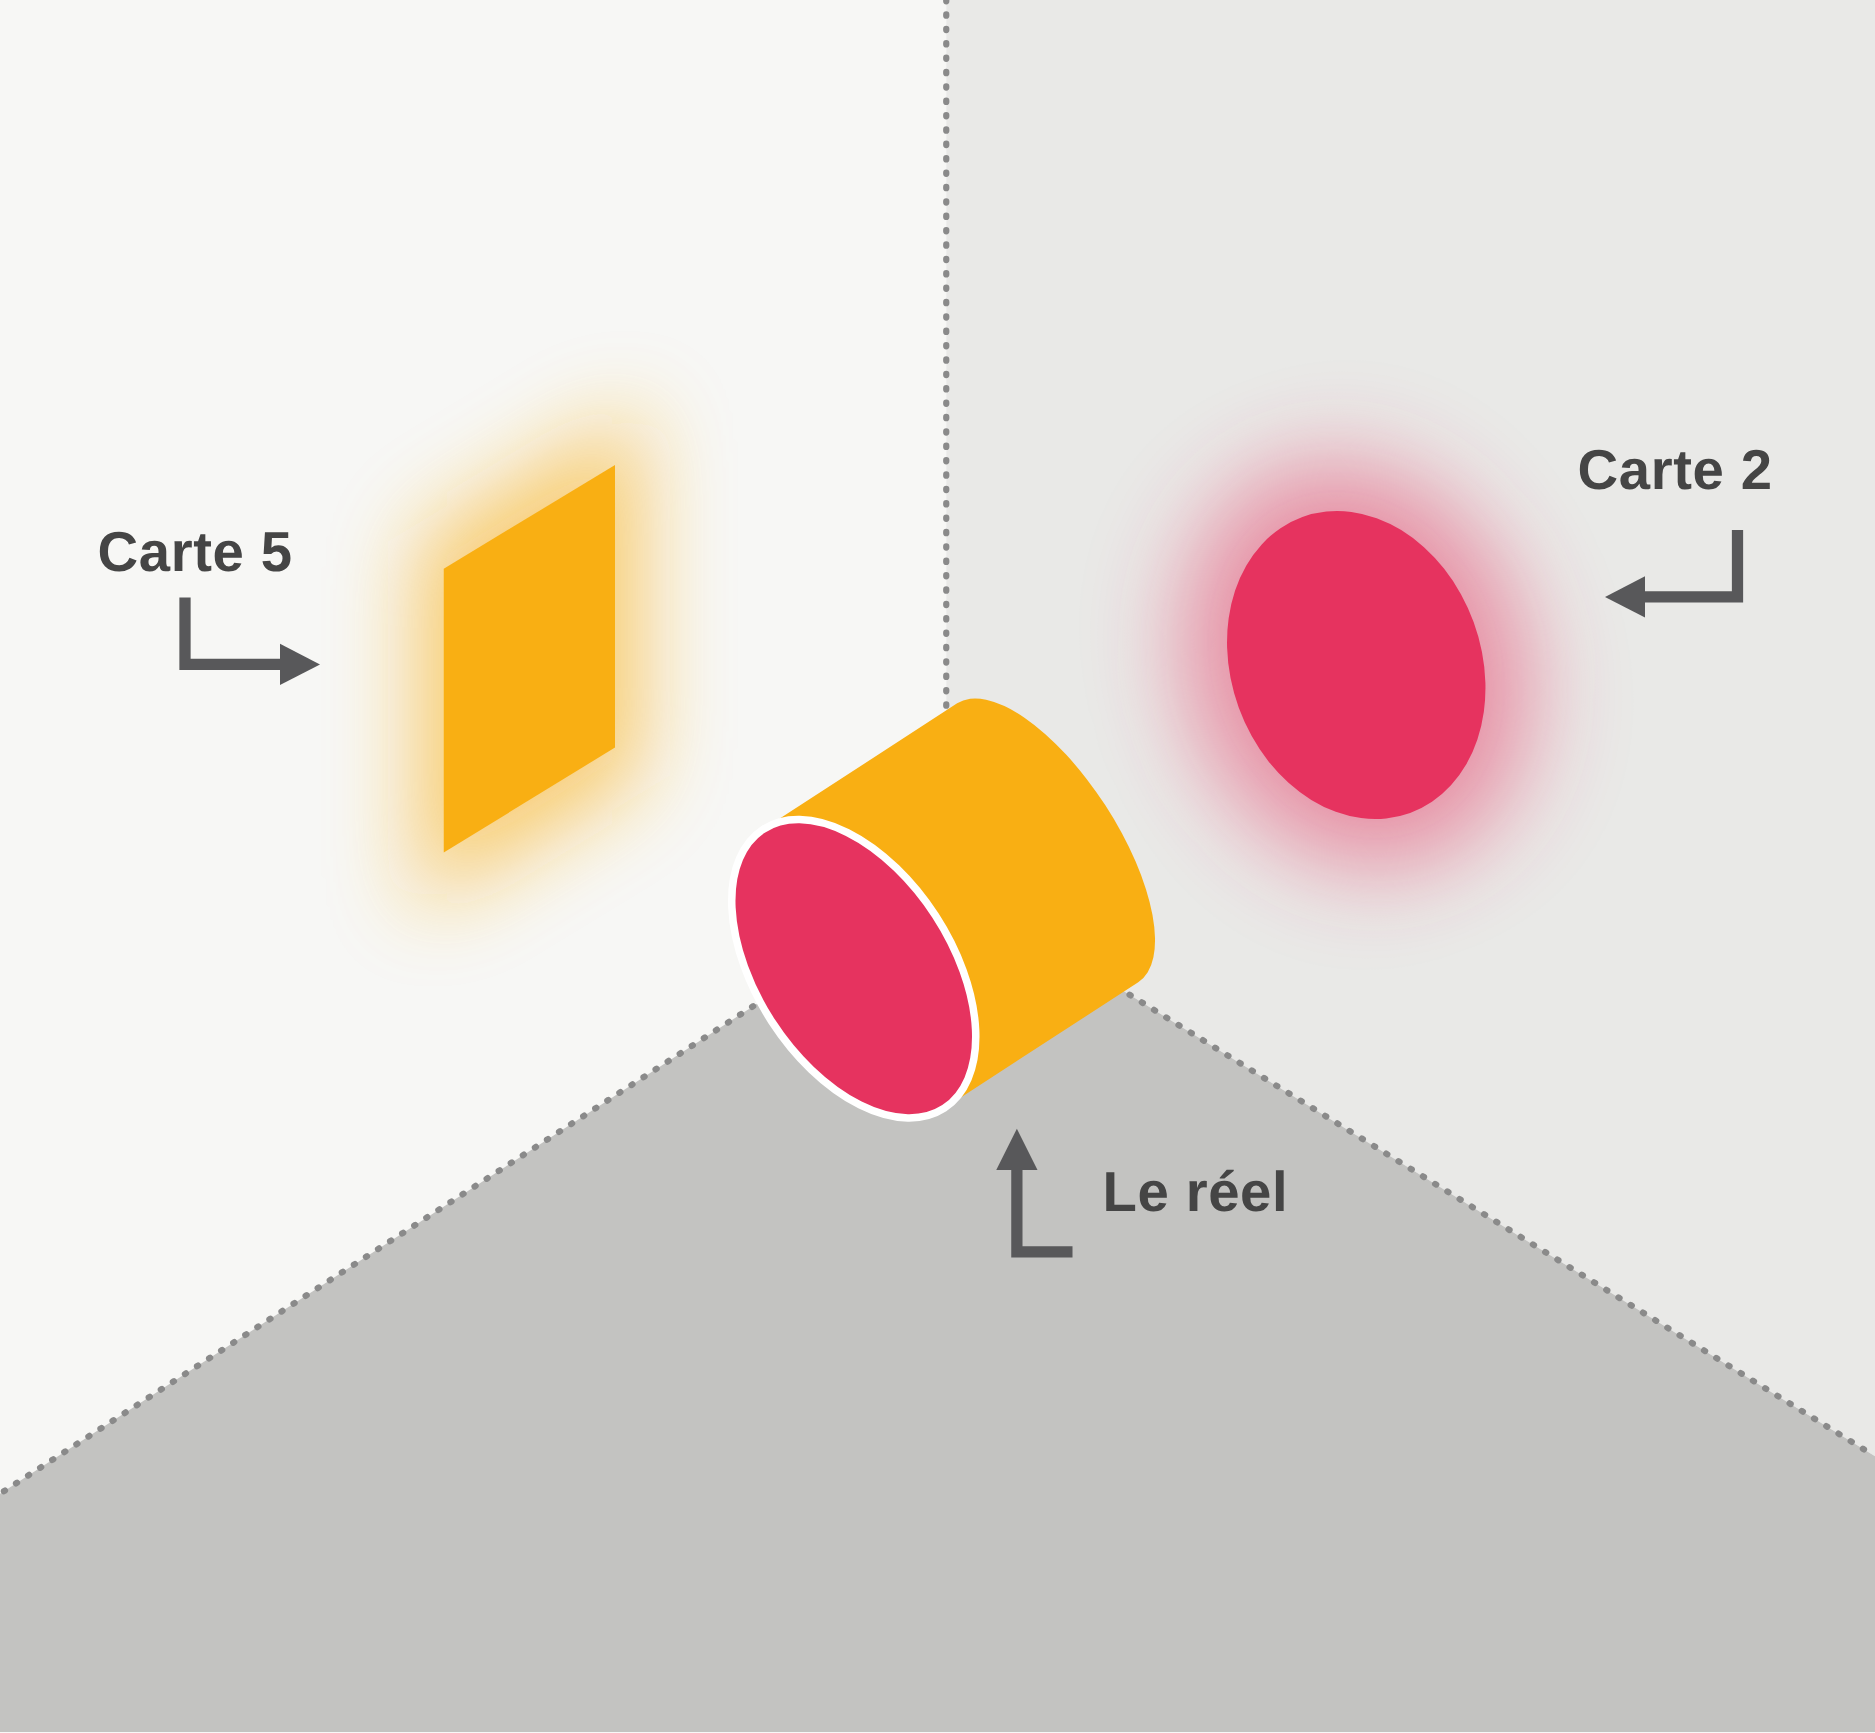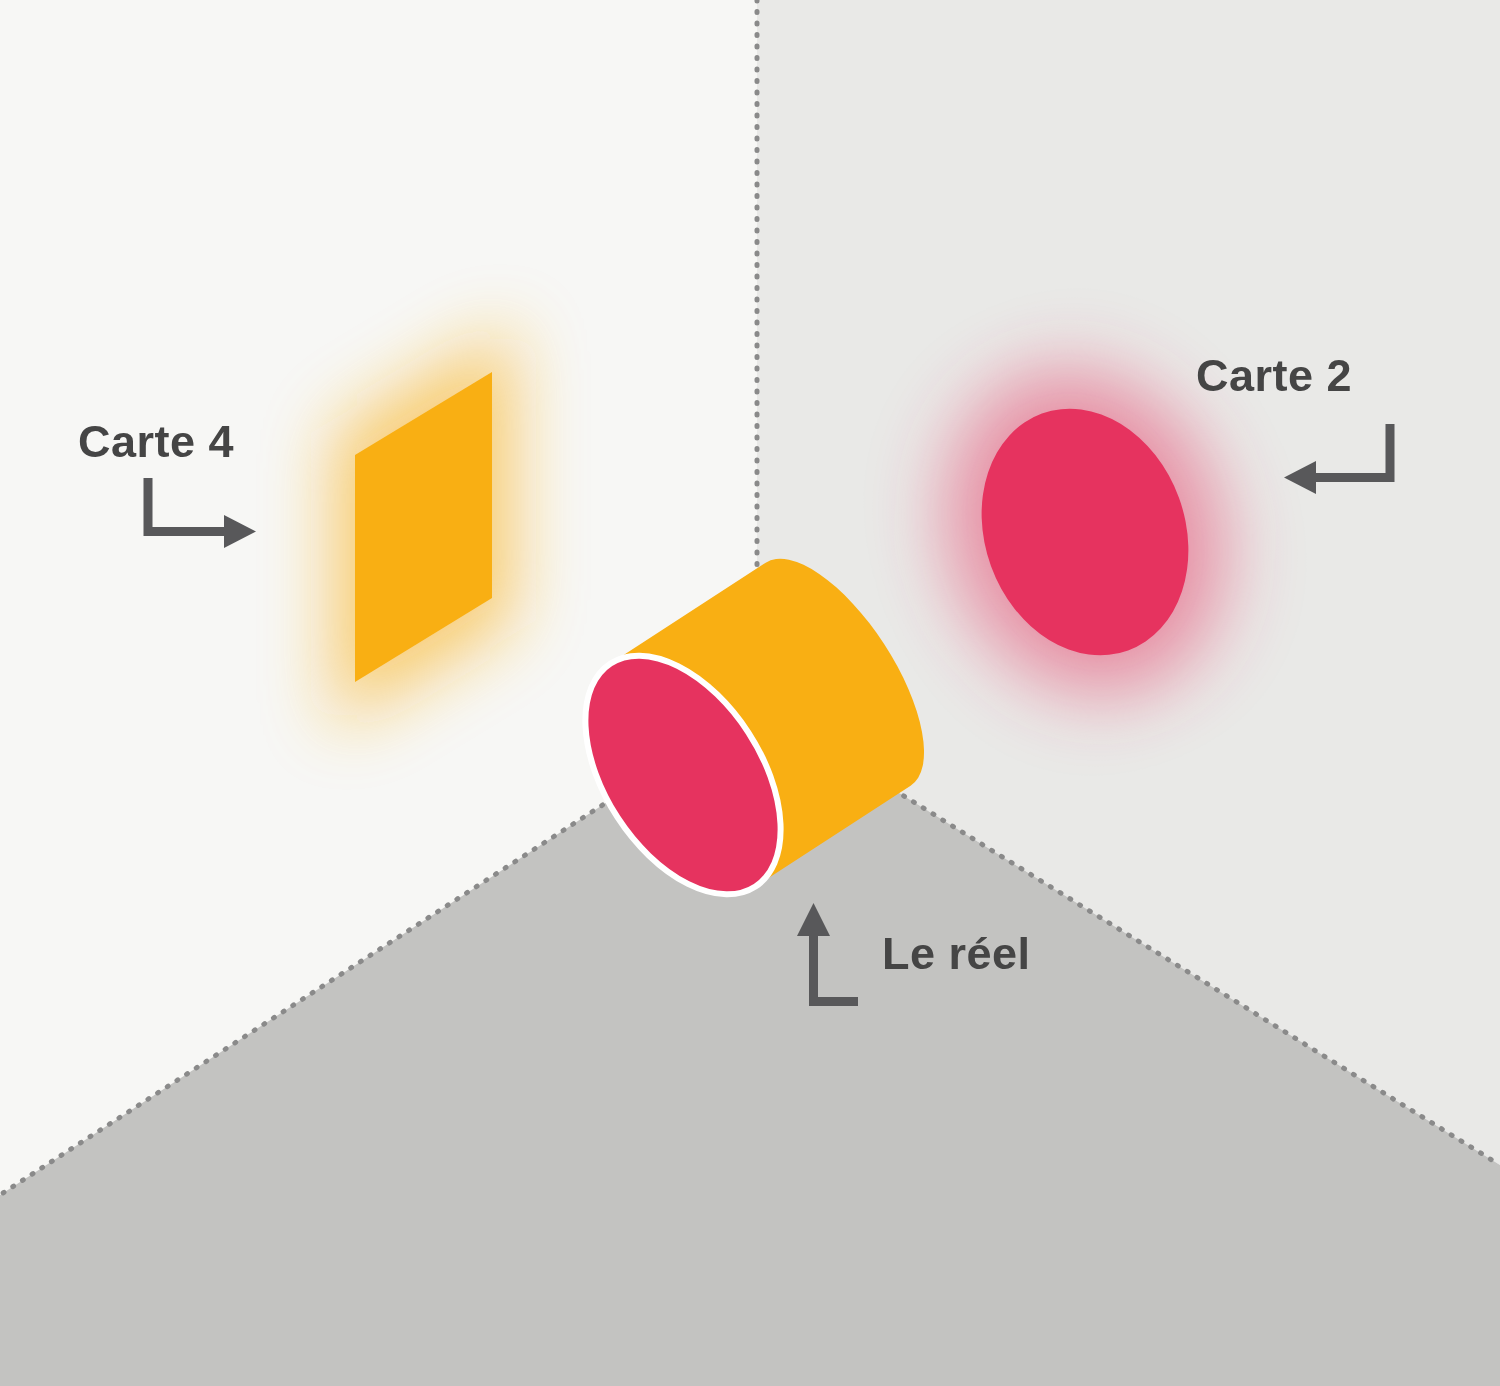--- a/index.html
+++ b/index.html
@@ -23,21 +23,21 @@
   }
   .label {
     position: absolute;
     font-weight: 700;
     font-size: 45px;
     color: #454545;
     white-space: nowrap;
     letter-spacing: 0.5px;
   }
   #label-carte1 { left: 78px;  top: 416px; }
-  #label-carte2 { left: 1196px; top: 350px; }
+  #label-carte2 { left: 1262px; top: 350px; }
   #label-reel   { left: 882px; top: 928px; }
   .dash {
     fill: none;
     stroke-width: 5;
     stroke-dasharray: 1 10.5;
     stroke-linecap: round;
   }
   .arrow-line {
     fill: none;
     stroke-width: 9;
@@ -88,19 +88,19 @@
       <path class="arrow-line" d="M 1390 424 L 1390 477.5 L 1314 477.5" stroke="#58585A"></path>
       <polygon points="1316,461 1316,494 1284,477.5" fill="#58585A"></polygon>
     </g>
 
     <g>
       <path class="arrow-line" d="M 858 1001.5 L 813.5 1001.5 L 813.5 932" stroke="#58585A"></path>
       <polygon points="797,936 830,936 813.5,903" fill="#58585A"></polygon>
     </g>
   </svg>
 
-  <div class="label" id="label-carte1">Carte 4</div>
+  <div class="label" id="label-carte1">Carte 5</div>
 
   <div class="label" id="label-carte2">Carte 2</div>
 
   <div class="label" id="label-reel">Le réel</div>
 
 </div>
 
 </body></html>

